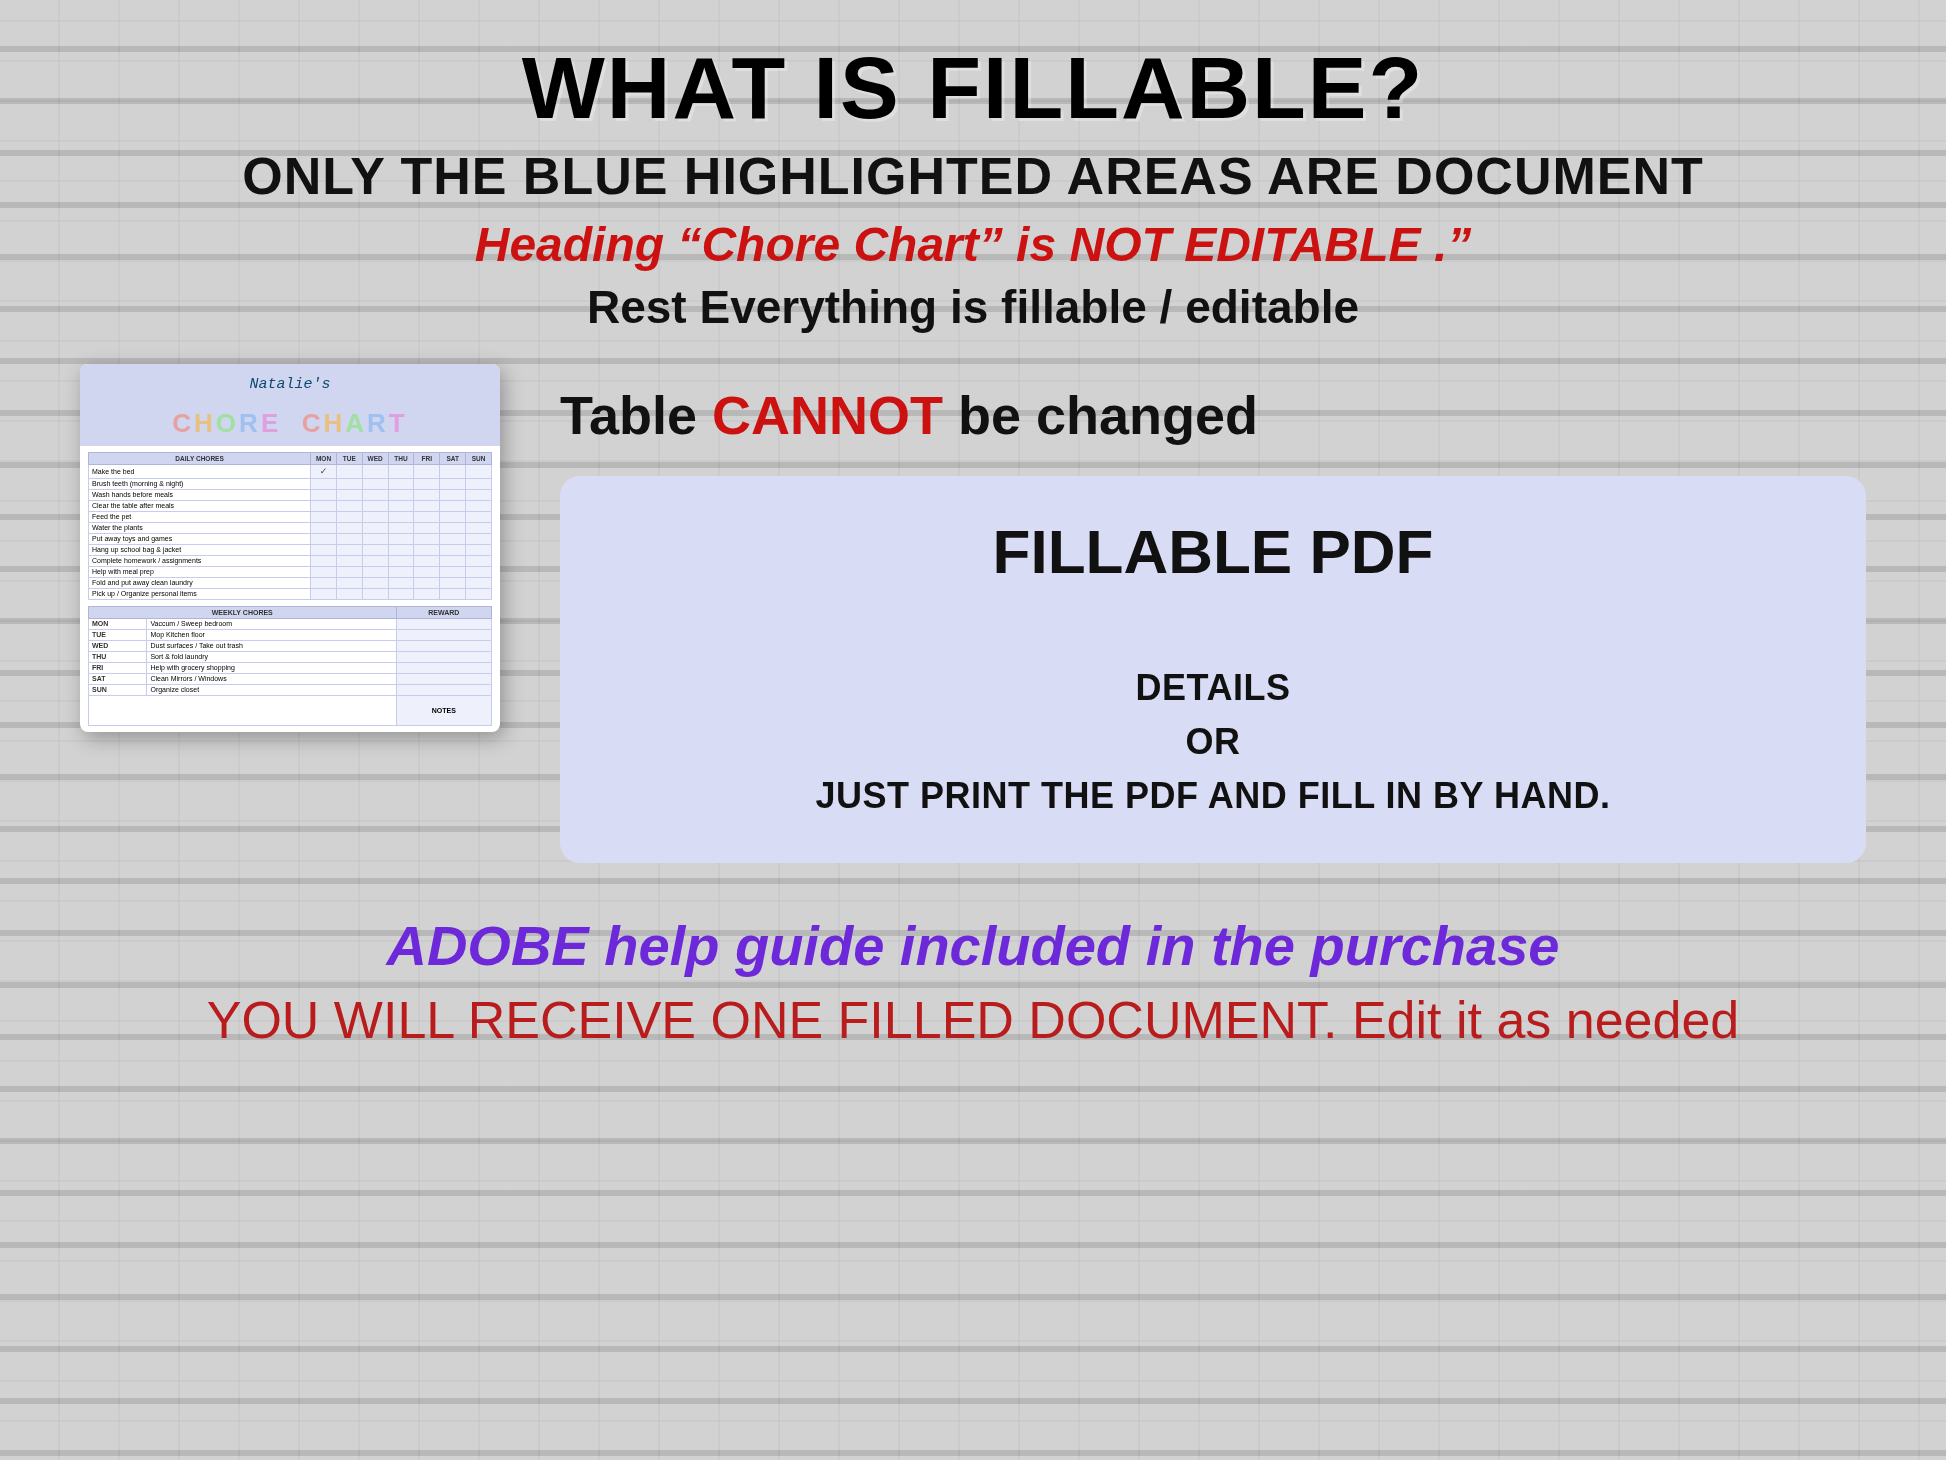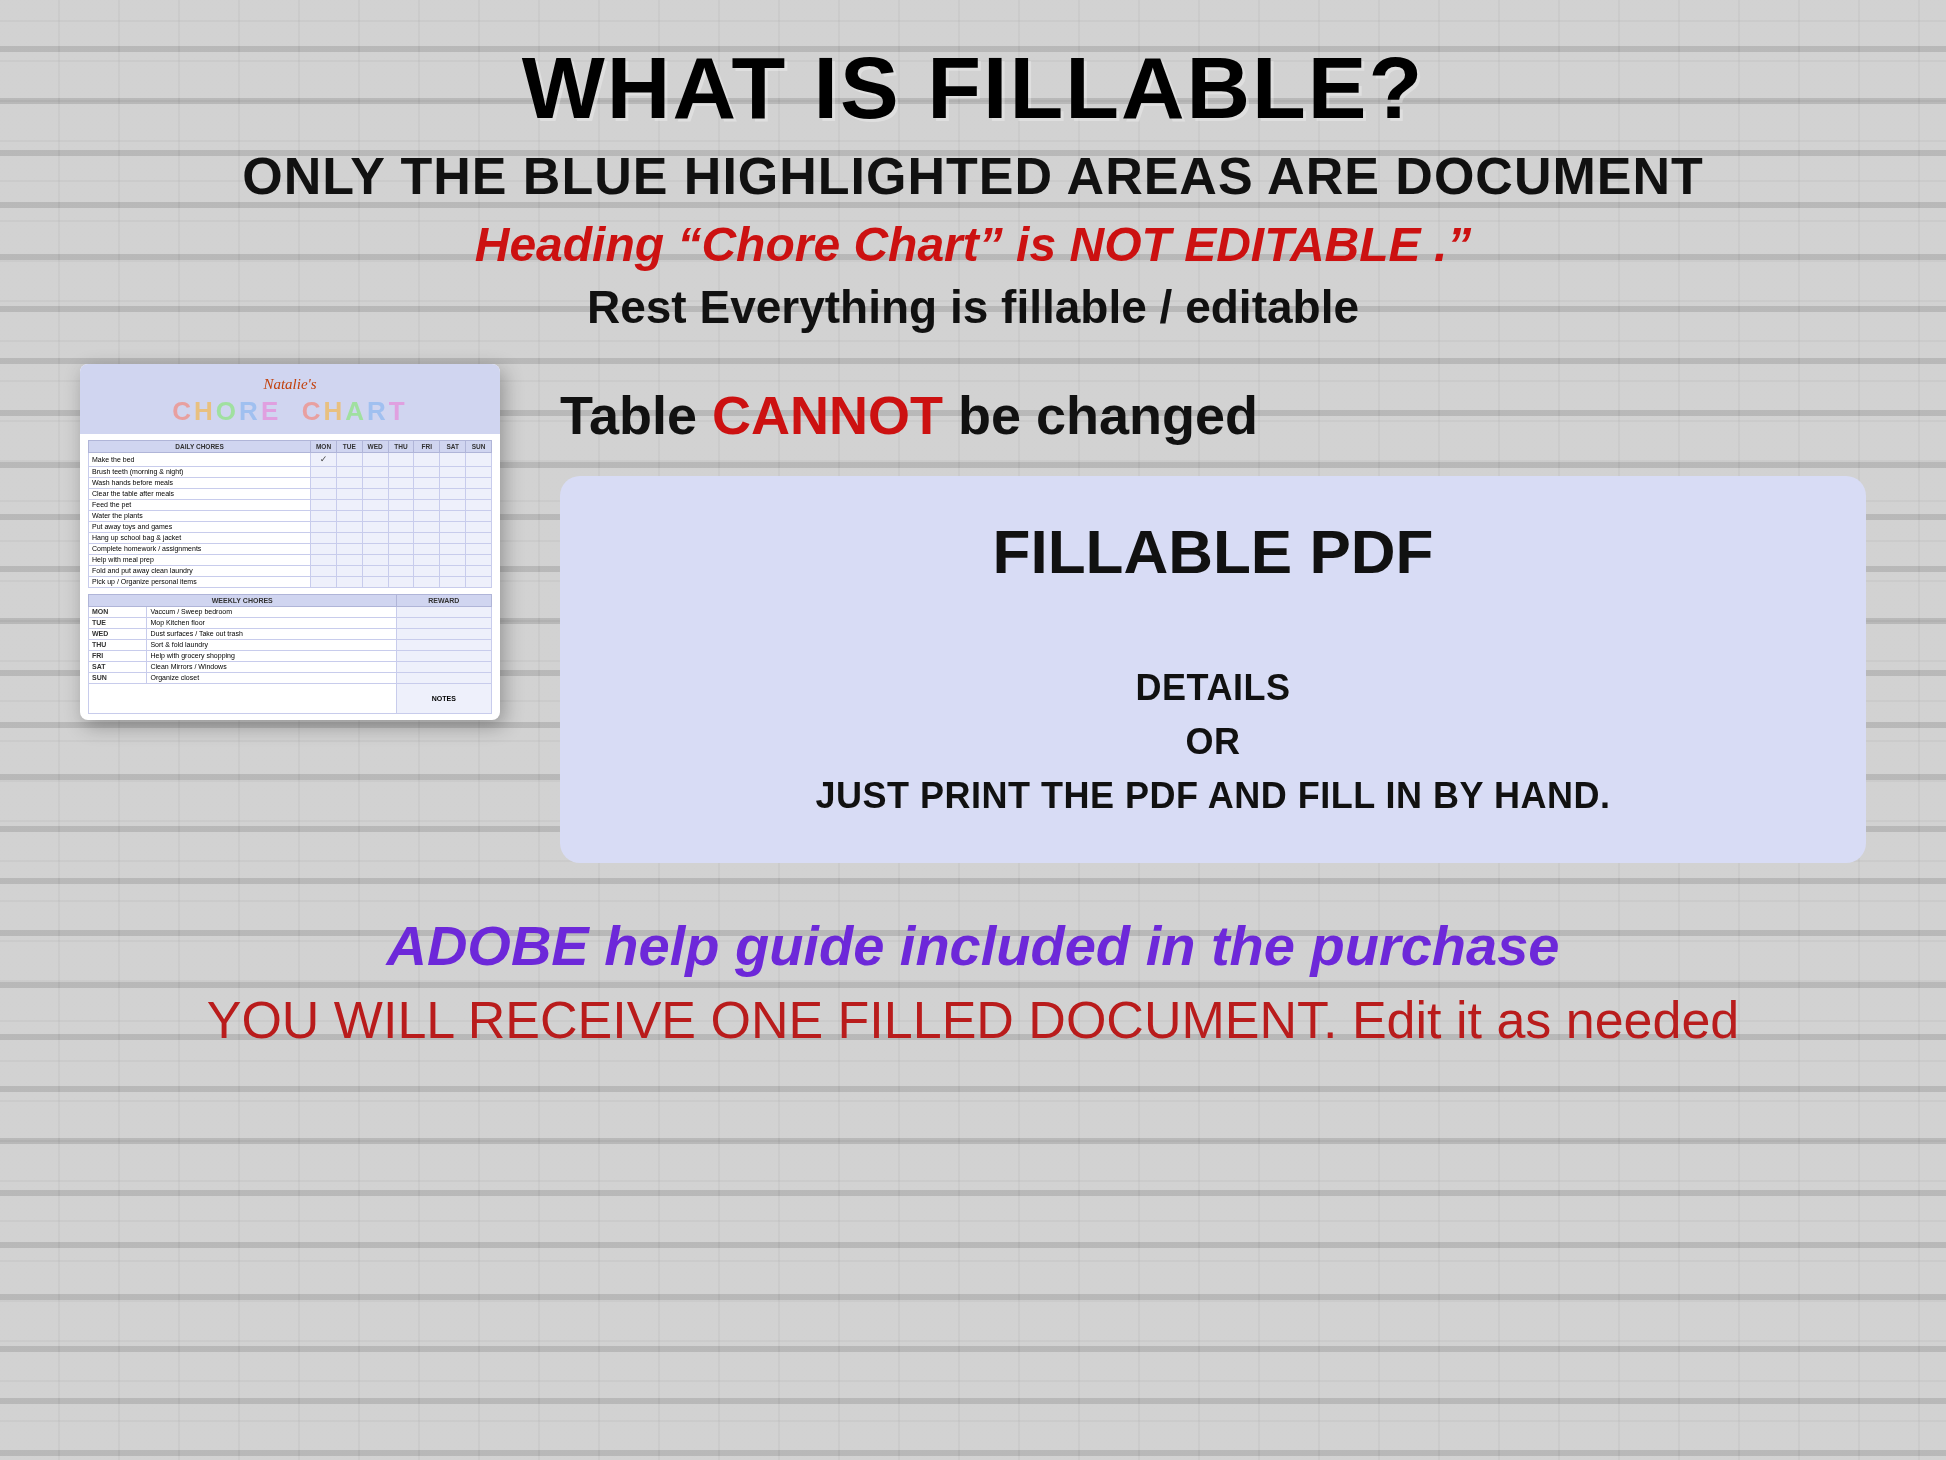--- a/index.html
+++ b/index.html
@@ -113,25 +113,25 @@
       font-size: 8.5px;
     }
 
     .doc-header {
       background: #d0d5f0;
       padding: 12px 10px 8px 10px;
       text-align: center;
     }
 
     .doc-name {
-      font-family: Liberation Serif, serif;
+      font-family: Liberation Mono, monospace;
       font-style: italic;
       font-size: 15px;
-      color: #c2410c;
-      margin-bottom: 4px;
+      color: #0c4a6e;
+      margin-bottom: 16px;
     }
 
     .doc-title {
       font-size: 26px;
       font-weight: 900;
       letter-spacing: 3px;
       line-height: 1.1;
     }
 
     .doc-title .c-letter { color: #e8a0a0; }

